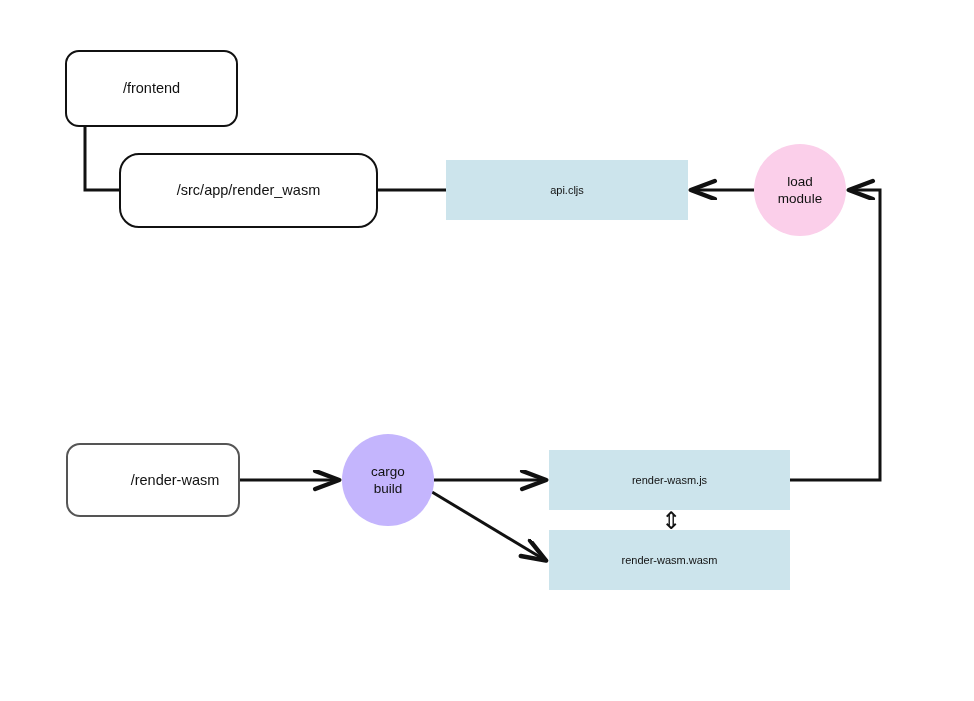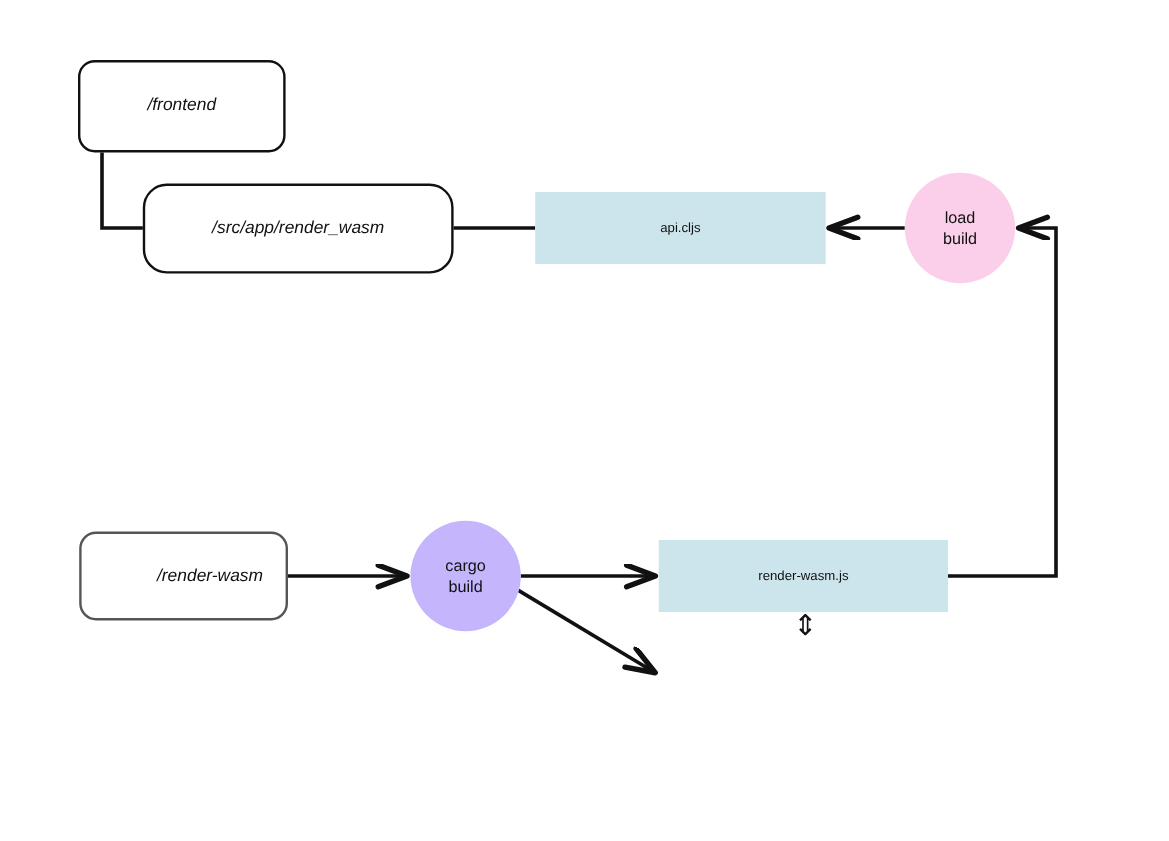--- a/index.html
+++ b/index.html
@@ -35,21 +35,20 @@
     color: #111111;
     line-height: 1.28;
     white-space: pre-line;
   }
   
   .rrect {
     background: #ffffff;
     border: 2px solid #111111;
     border-radius: 14px;
     font-size: 14.5px;
-    font-style: italic;
   }
   .rrect.gray {
     border: 2px solid #555555;
     border-radius: 14px;
     padding-left: 44px;
   }
   .rrect.wide {
     border-radius: 20px;
   }
   
@@ -120,34 +119,37 @@
   <div class="node rrect wide" id="src-app-node">
     <span>/src/app/render_wasm</span>
   </div>
 
   <div class="node frect" id="api-cljs-node" style="background:#cce4ec;">
     <span>api.cljs</span>
   </div>
 
   <div class="node circle" id="load-module-node" style="background:#fbcfea;">
     <span>load
-build</span>
+module</span>
   </div>
 
   <div class="node rrect gray" id="render-wasm-node">
     <span>/render-wasm</span>
   </div>
 
   <div class="node circle" id="cargo-build-node" style="background:#c4b5fd;">
     <span>cargo
 build</span>
   </div>
 
   <div class="node frect" id="render-wasm-js-node" style="background:#cce4ec;">
     <span>render-wasm.js</span>
   </div>
 
+  <div class="node frect" id="render-wasm-wasm-node" style="background:#cce4ec;">
+    <span>render-wasm.wasm</span>
+  </div>
 
   <div class="bidir-arrow">
     <span>⇕</span>
   </div>
 
 </div>
 
 </body></html>

